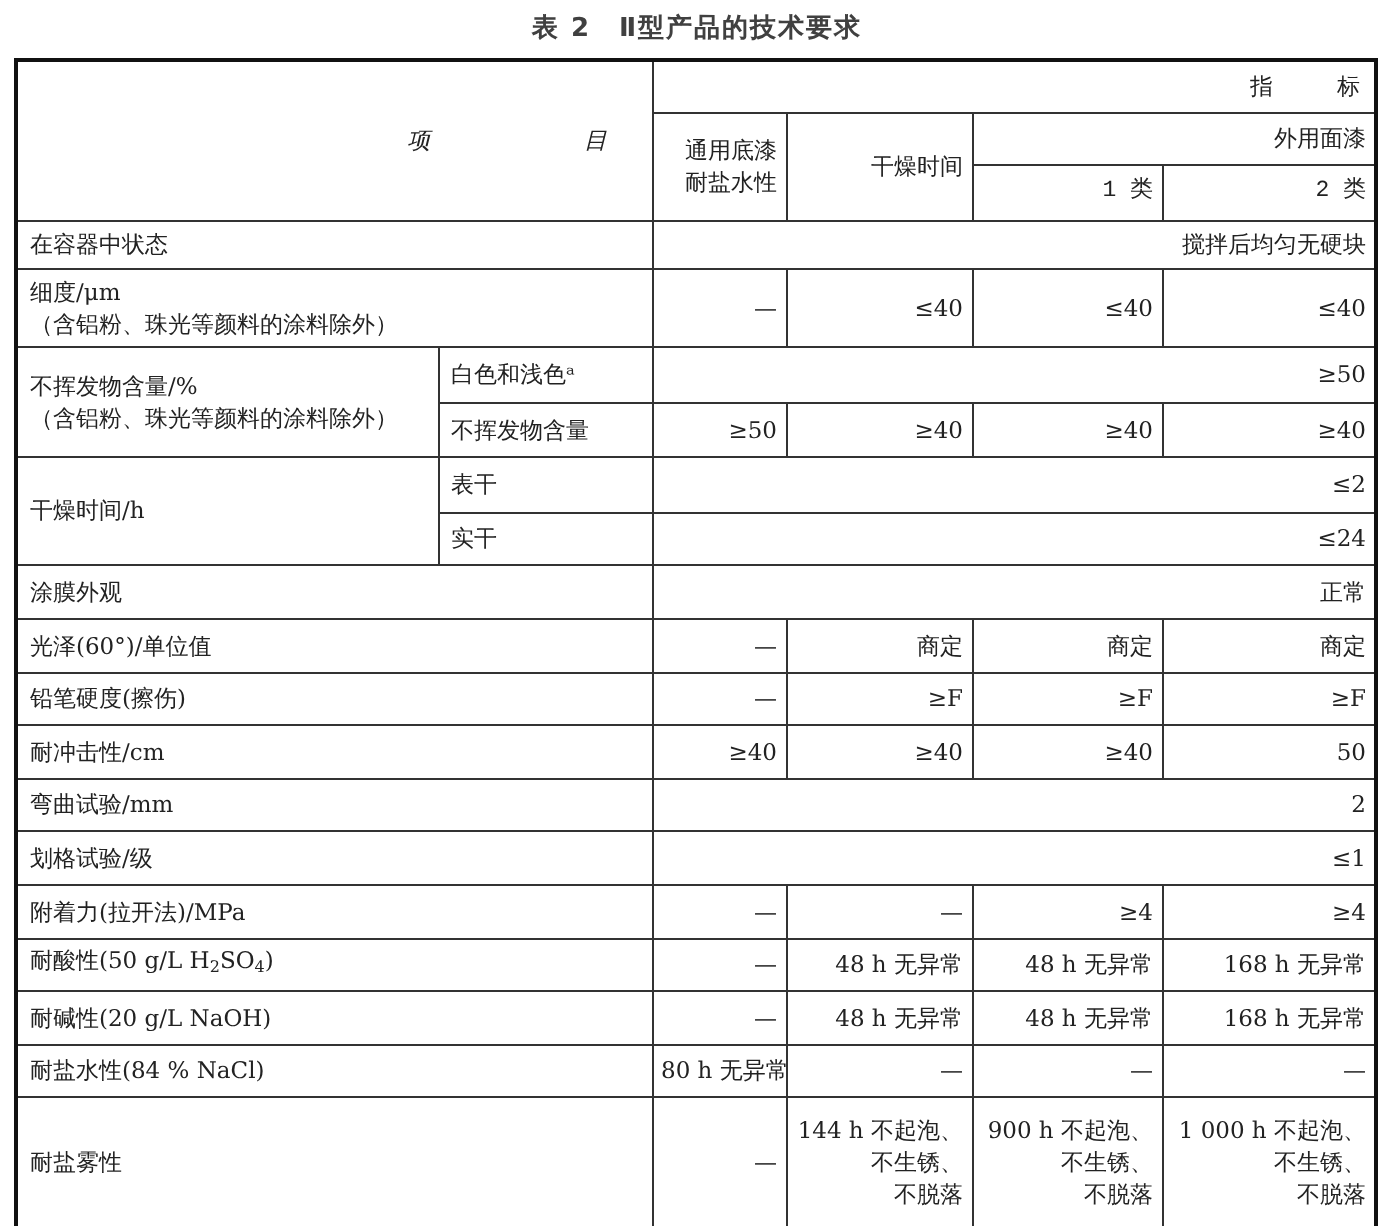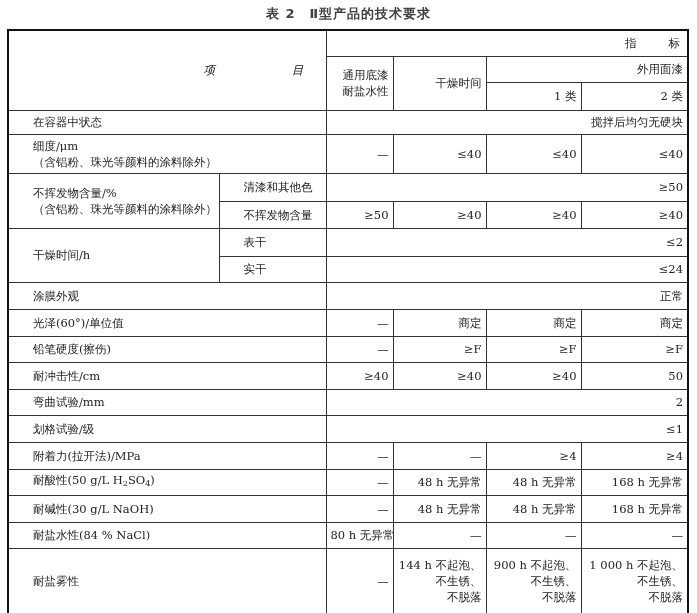--- a/index.html
+++ b/index.html
@@ -25,22 +25,22 @@
   }
   table.spec td {
     border: 1px solid #333;
     padding: 0 4px;
     vertical-align: middle;
     line-height: 16px;
     overflow: hidden;
     white-space: nowrap;
   }
   table.spec td.c { text-align: right; }
-  table.spec td.l { text-align: left; padding-left: 24px; }
-  .hdr-bottom td { border-bottom: 2px solid #333; }
+  table.spec td.l { text-align: left; padding-left: 6px; }
+  .hdr-bottom td { border-bottom: 2px solid #333; font-family: Liberation Mono, monospace; }
   .wrap { white-space: normal !important; }
   .spaced { letter-spacing: 3px; }
   .wide { letter-spacing: 18px; font-style: italic; }
   sub { font-size: 8px; vertical-align: -2px; }
 </style>
 </head>
 <body>
 
 <div class="title">表 2　Ⅱ型产品的技术要求</div>
 
@@ -86,21 +86,21 @@
     <td class="c">≤40</td>
     <td class="c">≤40</td>
     <td class="c">≤40</td>
   </tr>
 
   <tr style="height:28px">
     <td class="l" rowspan="2">
       <div>不挥发物含量/%</div>
       <div>（含铝粉、珠光等颜料的涂料除外）</div>
     </td>
-    <td class="l">清漆和其他色</td>
+    <td class="l">白色和浅色ᵃ</td>
     <td class="c" colspan="4">≥50</td>
   </tr>
   <tr style="height:27px">
     <td class="l">不挥发物含量</td>
     <td class="c">≥50</td>
     <td class="c">≥40</td>
     <td class="c">≥40</td>
     <td class="c">≥40</td>
   </tr>
 
@@ -163,21 +163,21 @@
 
   <tr style="height:26px">
     <td class="l" colspan="2"><span>耐酸性(50 g/L H</span><sub>2</sub><span>SO</span><sub>4</sub><span>)</span></td>
     <td class="c">—</td>
     <td class="c">48 h 无异常</td>
     <td class="c">48 h 无异常</td>
     <td class="c">168 h 无异常</td>
   </tr>
 
   <tr style="height:27px">
-    <td class="l" colspan="2">耐碱性(30 g/L NaOH)</td>
+    <td class="l" colspan="2">耐碱性(20 g/L NaOH)</td>
     <td class="c">—</td>
     <td class="c">48 h 无异常</td>
     <td class="c">48 h 无异常</td>
     <td class="c">168 h 无异常</td>
   </tr>
 
   <tr style="height:26px">
     <td class="l" colspan="2">耐盐水性(84 % NaCl)</td>
     <td class="c">80 h 无异常</td>
     <td class="c">—</td>

